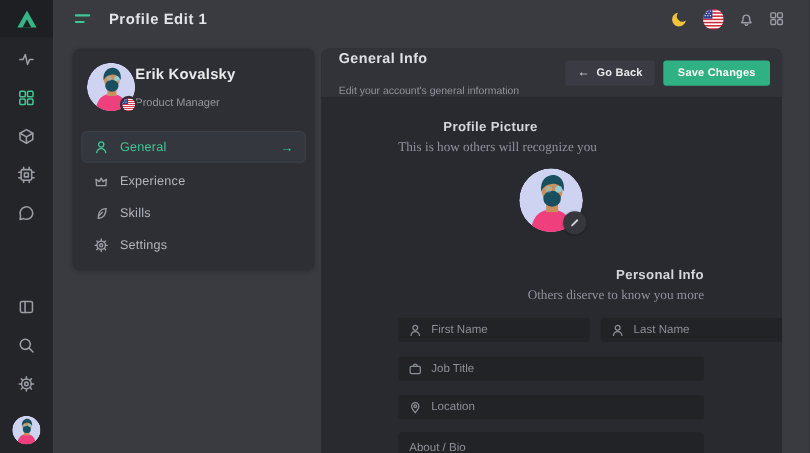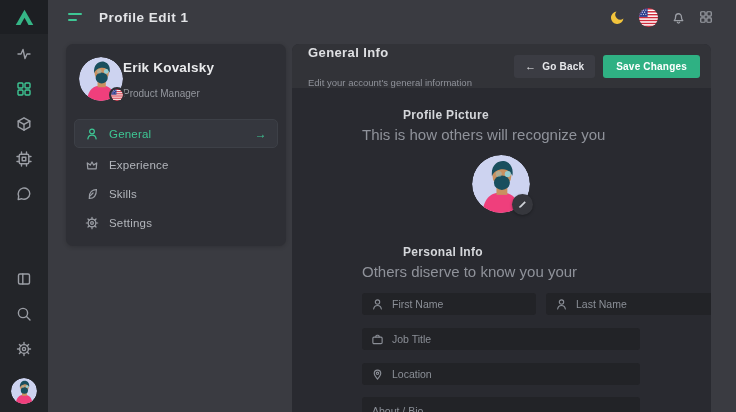--- a/index.html
+++ b/index.html
@@ -74,32 +74,32 @@
   .ph-title { font-size:13px; font-weight:700; color:#dfe0e3; letter-spacing:.4px; }
   .ph-sub { font-size:9.5px; color:#8f929a; margin-top:17px; }
   .ph-btns { margin-left:auto; display:flex; align-items:center; gap:8px; }
   .btn { border:none; border-radius:3px; font-family:inherit; font-size:10px; font-weight:700; letter-spacing:.2px; cursor:pointer; display:flex; align-items:center; gap:6px; }
   .btn-dark { background:#3b3c43; color:#e8e9ec; padding:6px 11px; }
   .btn-green { background:#2fb183; color:#fff; padding:6px 13px; }
   .arr-left { font-size:11px; line-height:1; }
 
   .panel-body { padding:20px 71px 0 70px; }
   .sec-title { font-size:12px; font-weight:700; color:#d5d7db; letter-spacing:.3px;margin-left:41px; }
-  .sec-sub { font-size:15px; color:#8f929a; margin-top:4px; }
+  .sec-sub { font-size:12px; color:#8f929a; margin-top:4px;font-family:Liberation Serif, serif; }
 
   .big-avatar-row { display:flex; justify-content:center; margin-top:12px; }
   .big-avatar { position:relative; width:58px; height:58px; }
   .big-avatar > svg.av { width:58px; height:58px; border-radius:50%; }
   .edit-btn {
     position:absolute; right:-3px; bottom:-2px; width:21px; height:21px; border-radius:50%;
     background:#36373d; border:none; cursor:pointer; display:grid; place-items:center;
     box-shadow:0 1px 3px rgba(0,0,0,.3);
   }
 
-  .pi-block { margin-top:32px; }
+  .pi-block { margin-top:32px;text-align:right; }
   .field-row { display:flex; gap:10px; margin-top:13px; }
   .field {
     height:22px; background:#222327; border-radius:3px;
     display:flex; align-items:center; gap:8px; padding:0 9px; flex:1;
   }
   .field svg { flex:0 0 13px; width:13px; height:13px; }
   .field input {
     flex:1; min-width:0; background:transparent; border:none; outline:none;
     color:#cfd2d8; font-family:inherit; font-size:10.5px;
   }
@@ -326,21 +326,21 @@
         <button class="edit-btn">
           <svg viewBox="0 0 16 16" width="11" height="11">
             <path d="M11 3.2l1.8 1.8-7.3 7.3-2.4.6.6-2.4z" fill="#cfd2d7"></path>
           </svg>
         </button>
       </div>
     </div>
 
     <div class="pi-block">
       <div class="sec-title">Personal Info</div>
-      <div class="sec-sub">Others diserve to know you your</div>
+      <div class="sec-sub">Others diserve to know you more</div>
     </div>
 
     <div class="field-row">
       <label class="field">
         <svg class="ic ic-sm" viewBox="0 0 16 16">
           <circle cx="8" cy="5" r="2.7"></circle>
             <path d="M3.3 13.5c.4-3 2.3-4.3 4.7-4.3s4.3 1.3 4.7 4.3"></path>
         </svg>
         <input type="text" placeholder="First Name" style="">
       </label>

